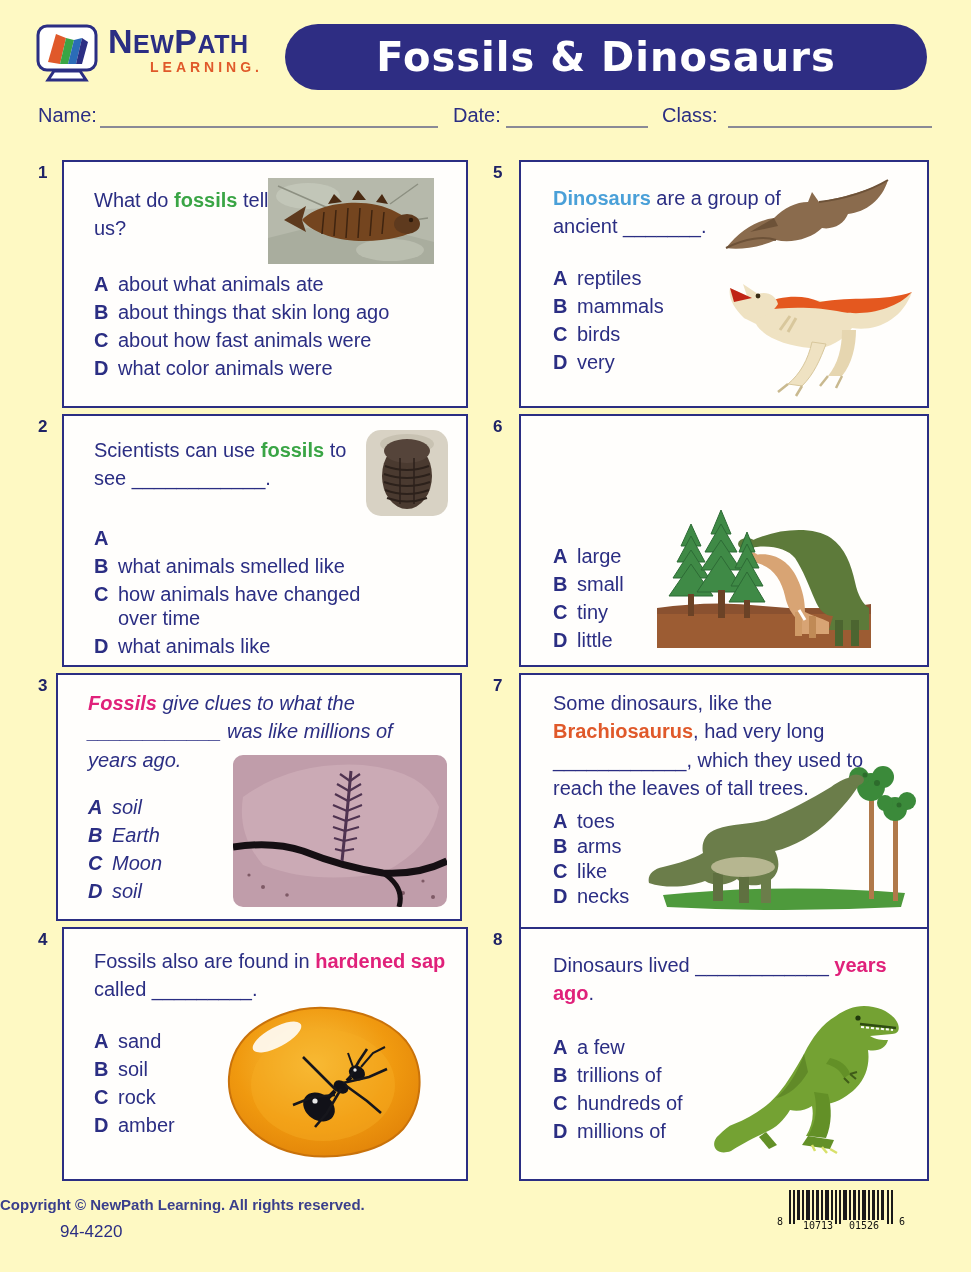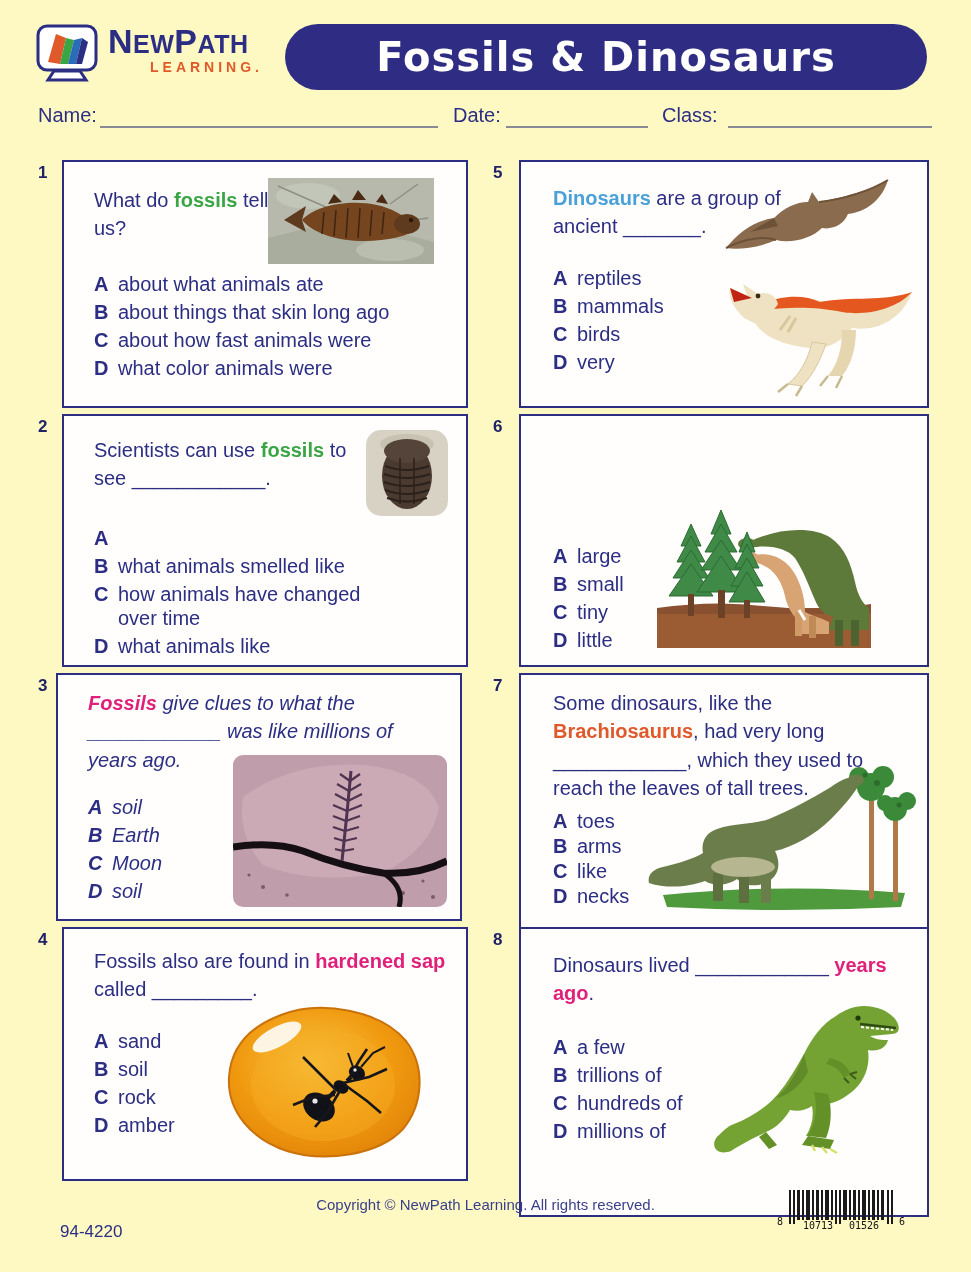--- a/index.html
+++ b/index.html
@@ -31,22 +31,22 @@
   .c-blue{color:#4aa0d8;font-weight:bold;}
   .c-orange{color:#e0592a;font-weight:bold;}
   .options{position:absolute;}
   .option-row{display:flex;align-items:flex-start;margin-bottom:4px;cursor:pointer;}
   .option-row.tight{margin-bottom:1px;}
   .opt-letter{width:24px;flex:0 0 24px;font-weight:bold;font-size:20px;color:#2b2e83;line-height:24px;}
   .opt-text{font-size:20px;color:#2b2e83;line-height:24px;}
   .qimg{position:absolute;}
 
   
-  .copyright{position:absolute;top:1196px;left:0;width:100%;text-align:center;
-             font-size:15px;font-weight:normal;color:#3a3f8c;}
+  .copyright{position:absolute;top:1196px;left:0;width:100%;
+             font-size:15px;font-weight:bold;color:#3a3f8c;}
   .product-code{position:absolute;left:60px;top:1222px;font-size:17px;color:#2b2e83;}
   .barcode{position:absolute;left:777px;top:1190px;width:128px;height:52px;}
   .bc-digit{position:absolute;font-size:10px;font-family:"DejaVu Sans Mono",monospace;color:#111;}
 </style>
 </head>
 <body>
 
 <div class="page">
 
   <div class="logo">
@@ -357,21 +357,21 @@
           <span class="opt-letter">C</span>
           <span class="opt-text">like</span>
         </div>
         <div class="option-row tight">
           <span class="opt-letter">D</span>
           <span class="opt-text">necks</span>
         </div>
       </div>
   </div>
 
-  <div class="qbox" style="left:519px;top:927px;width:410px;height:290px;">
+  <div class="qbox" style="left:519px;top:927px;width:410px;height:254px;">
     <div class="prompt" style="left:32px;top:22px;width:340px;"><span class="c-navy">Dinosaurs lived ____________ </span><span class="c-pink">years ago</span><span class="c-navy">.</span></div>
     <svg class="qimg" style="left:188px;top:50px;" width="210" height="186" viewBox="0 0 210 186">
       <path d="M22 172 C6 178 0 164 10 156 C15 151 19 147 25 145 C41 139 57 129 69 115 C79 103 87 89 95 75 C103 59 113 45 127 37 C135 31 145 27 155 27 C171 27 185 35 189 45 C191 51 189 55 183 55 L161 57 C167 61 173 61 179 61 C177 69 169 73 159 71 C161 85 157 99 147 109 C139 117 129 123 119 125 C123 137 121 149 113 157 L97 157 C103 147 105 137 103 127 C97 131 89 133 81 131 C75 141 67 149 57 153 C49 157 34 164 22 172 Z" fill="#74a233"></path>
       <path d="M95 75 C89 93 79 109 67 119 C79 117 91 107 99 93 Z" fill="#5d8526" opacity="0.8"></path>
       <path d="M151 45 L187 49" stroke="#2e4c12" stroke-width="2.5"></path>
       <path d="M152 48 L184 51" stroke="#ffffff" stroke-width="2" stroke-dasharray="3 2"></path>
       <circle cx="149" cy="39" r="2.6" fill="#203a0c"></circle>
       <path d="M121 79 C131 81 139 87 141 95 L135 99 C131 91 125 87 117 85 Z" fill="#639027"></path>
       <path d="M141 95 L148 93 M141 95 L147 100 M135 99 L140 104" stroke="#3f5c18" stroke-width="2"></path>
       <path d="M105 113 C109 129 107 143 99 157 L117 159 C123 145 123 129 119 115 Z" fill="#639027"></path>

